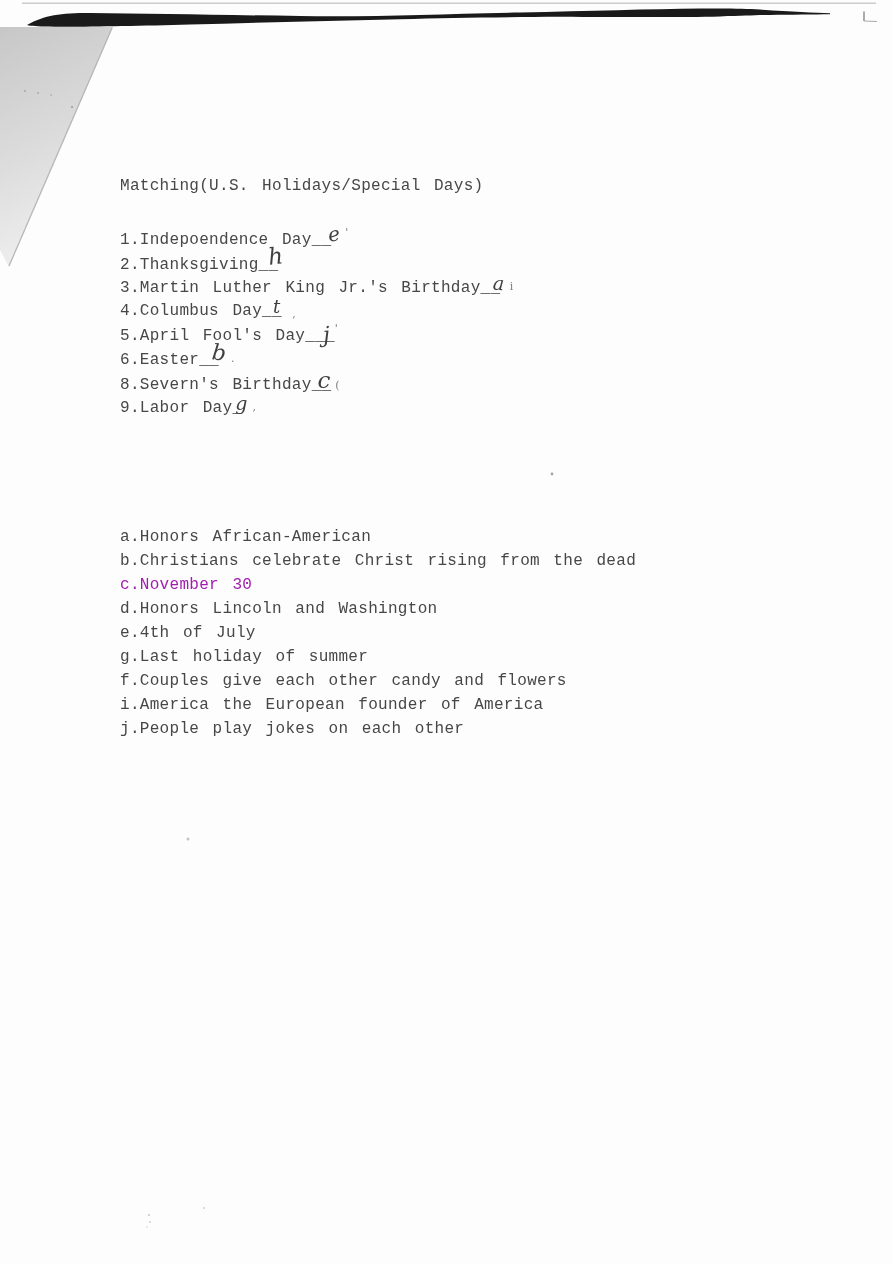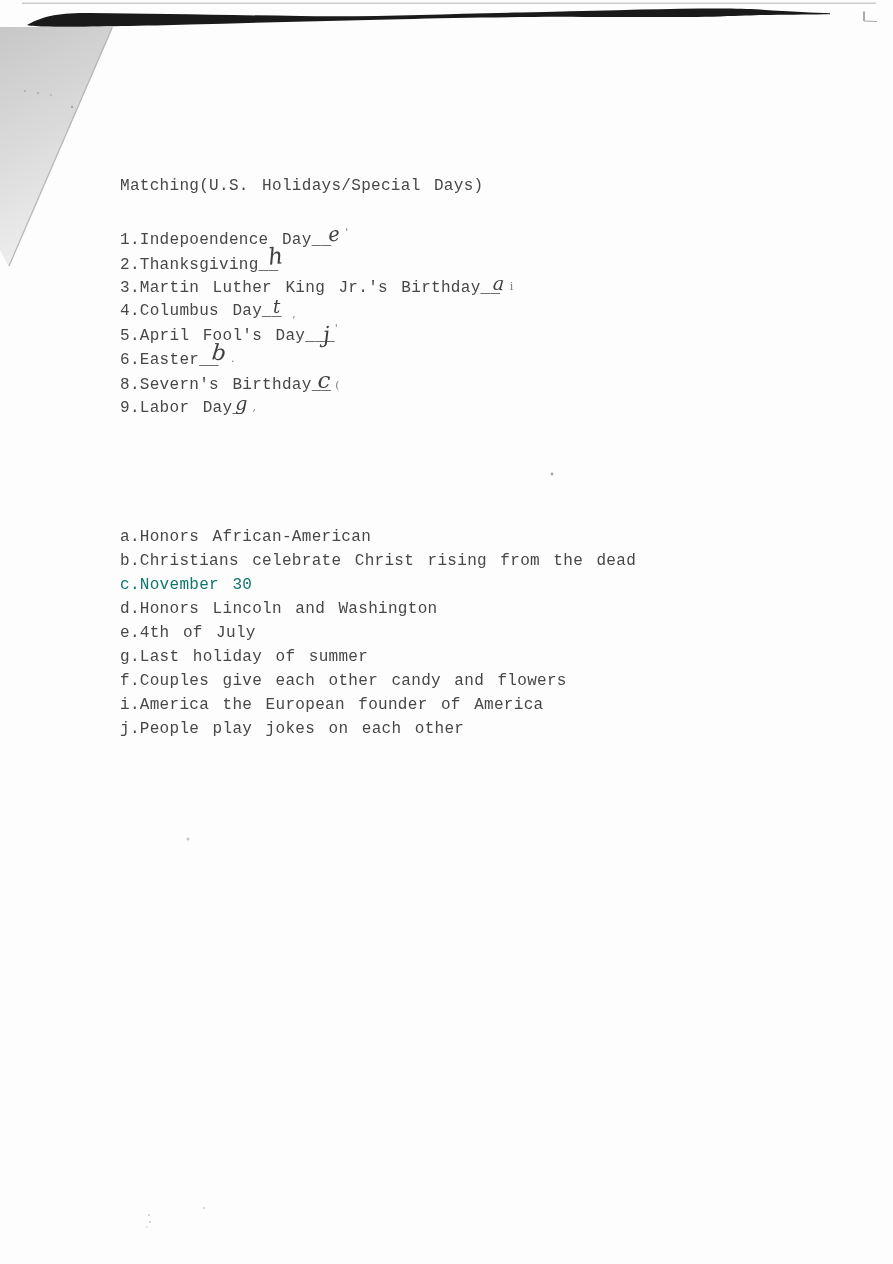--- a/index.html
+++ b/index.html
@@ -78,21 +78,21 @@
   .q-row:nth-of-type(4)  .tick { top: 2px; margin-left: 12px; }
   .q-row:nth-of-type(5)  .hand { font-size: 22px; margin-left: -12px; top: 2px; transform: rotate(-4deg); }
   .q-row:nth-of-type(5)  .tick { top: -8px; }
   .q-row:nth-of-type(6)  .hand { font-size: 22px; margin-left: -7px;  top: -4px; transform: rotate(6deg); }
   .q-row:nth-of-type(7)  .hand { font-size: 23px; margin-left: -14px; top: -1px; }
   .q-row:nth-of-type(7)  .tick { top: 0px; }
   .q-row:nth-of-type(8)  .hand { font-size: 19px; margin-left: -7px;  top: -2px; }
   .q-row:nth-of-type(9)  .hand { font-size: 21px; margin-left: -4px;  top: 1px; transform: rotate(-5deg); }
   .q-row:nth-of-type(9)  .tick { top: 0px; }
   .q-row:nth-of-type(10) .hand { font-size: 21px; margin-left: 2px;   top: -4px; }
-  .o-row:nth-of-type(3) .typed { color: #0f766e; }
+  .o-row:nth-of-type(3) .typed { color: #a21caf; }
 </style>
 </head>
 <body>
 
 <div class="page">
 
   <svg class="scan-artifacts" width="893" height="1264" viewBox="0 0 893 1264">
     <defs>
       <linearGradient id="foldGrad" x1="0" y1="0" x2="0.25" y2="1">
         <stop offset="0" stop-color="#c7c7c7"></stop>

